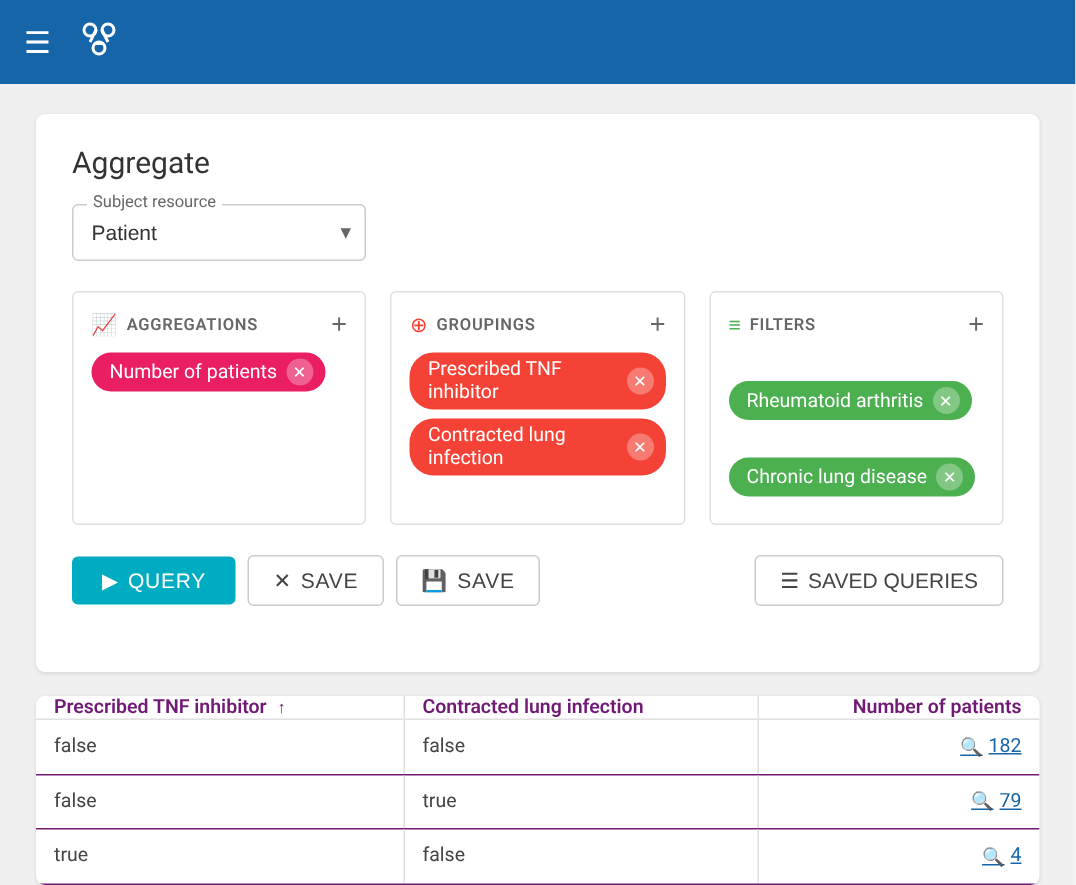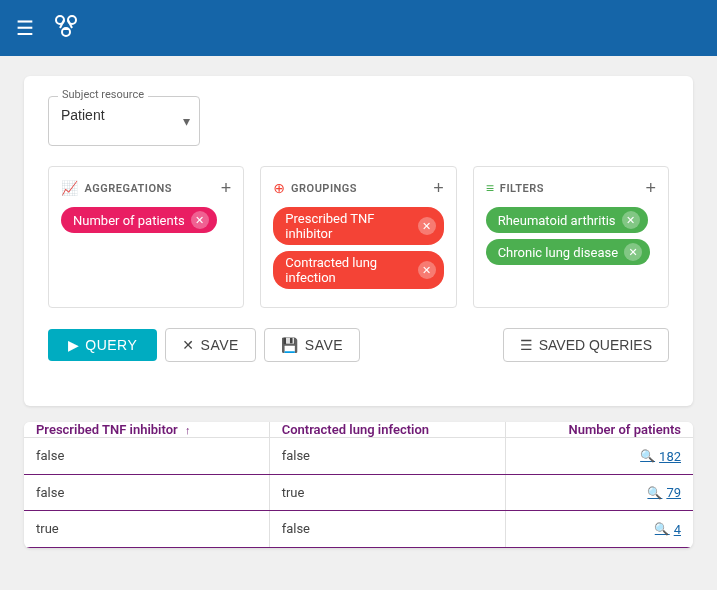--- a/index.html
+++ b/index.html
@@ -63,23 +63,23 @@
       top: -8px;
       left: 10px;
       background: white;
       padding: 0 4px;
       font-size: 11px;
       color: #666;
     }
     .subject-resource-select {
       border: 1px solid #ccc;
       border-radius: 4px;
-      padding: 10px 36px 22px 12px;
-      font-size: 14px;
-      width: 152px;
+      padding: 10px 36px 10px 12px;
+      font-size: 14px;
+      width: 196px;
       appearance: none;
       background: white;
       cursor: pointer;
       color: #333;
     }
     .select-arrow {
       position: absolute;
       right: 10px;
       top: 50%;
       transform: translateY(-50%);
@@ -155,20 +155,21 @@
     }
 
     .chip-orange {
       background: #f44336;
       color: white;
     }
 
     .chip-green {
       background: #4caf50;
       color: white;
+      margin-top: 19px;
     }
 
     .chip-close {
       background: rgba(255,255,255,0.3);
       border: none;
       border-radius: 50%;
       width: 18px;
       height: 18px;
       display: flex;
       align-items: center;
@@ -325,20 +326,21 @@
       <line x1="14" y1="8" x2="10" y2="16" stroke="white" stroke-width="2"></line>
       <line x1="18" y1="8" x2="22" y2="16" stroke="white" stroke-width="2"></line>
       <line x1="13" y1="17" x2="19" y2="17" stroke="white" stroke-width="2"></line>
     </svg>
   </div>
 </header>
 
 <div class="main">
 
   <div class="aggregate-card">
+    <h2 class="aggregate-title">Aggregate</h2>
 
     
     <div class="subject-resource-wrapper">
       <span class="subject-resource-label">Subject resource</span>
       <select class="subject-resource-select">
         <option>Patient</option>
       </select>
       <span class="select-arrow">▾</span>
     </div>
 

